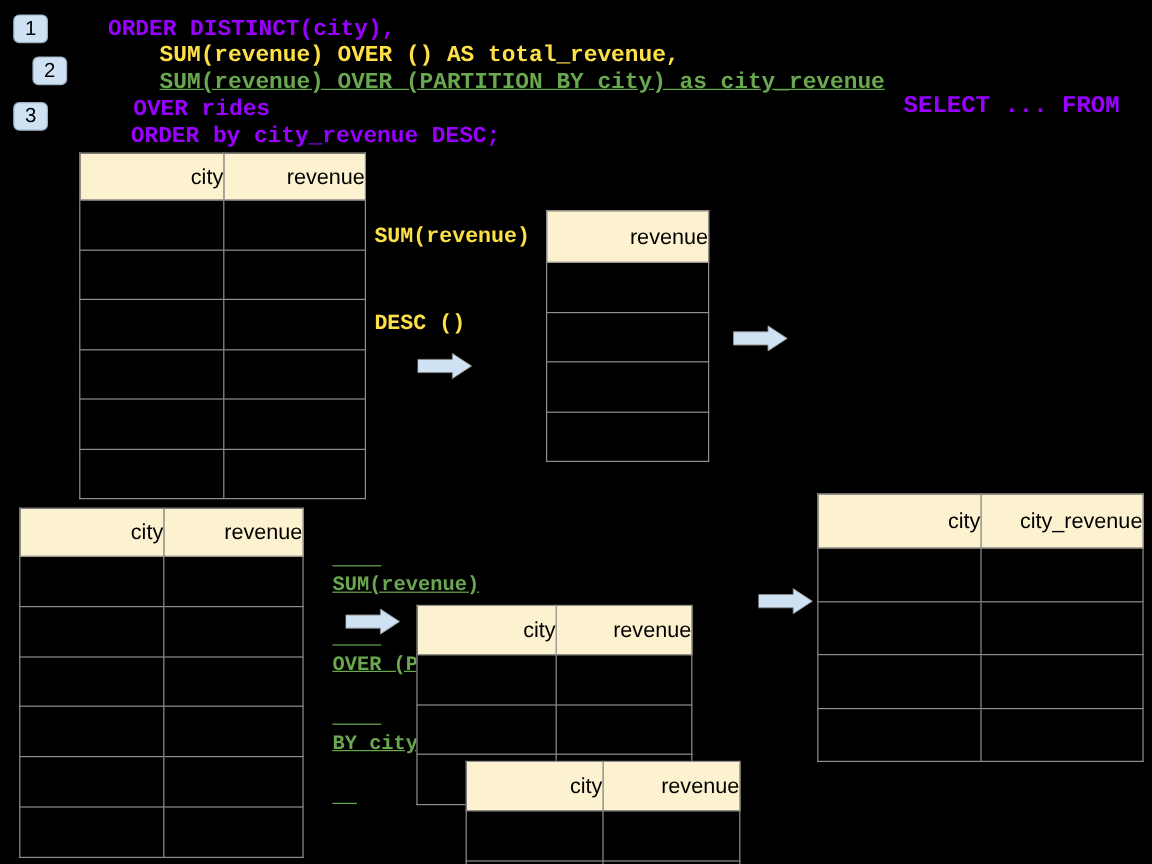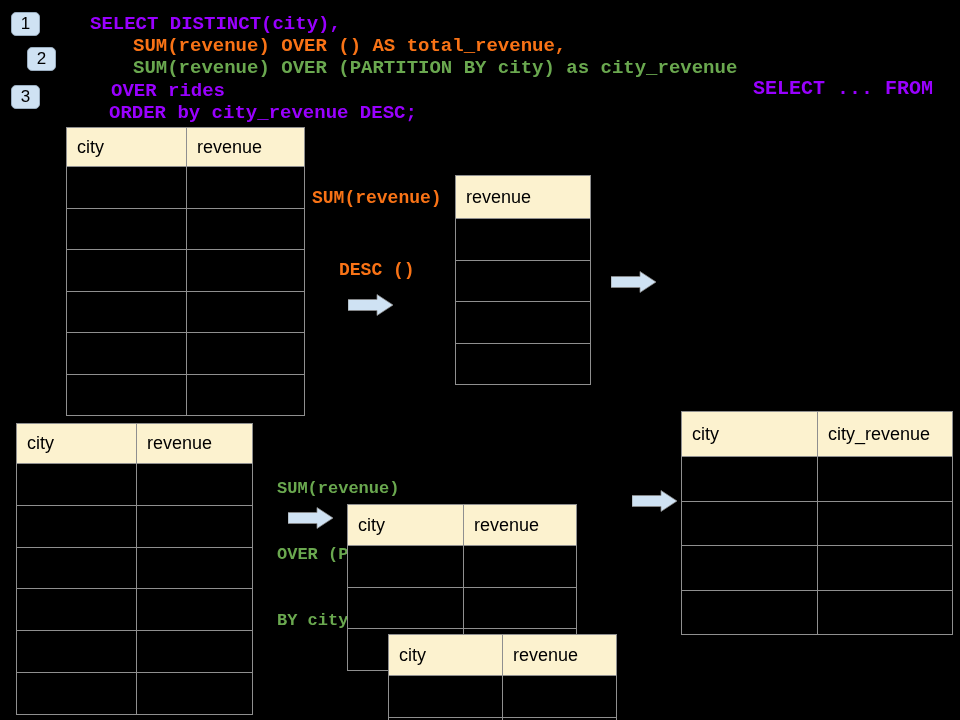--- a/index.html
+++ b/index.html
@@ -15,22 +15,22 @@
   
   .sql-line {
     position: absolute;
     font-family: "Liberation Mono", "DejaVu Sans Mono", monospace;
     font-weight: bold;
     font-size: 19px;
     line-height: 22px;
     white-space: pre;
   }
   .c-purple { color: #9900ff; }
-  .c-red    { color: #f97316; text-align: center; }
-  .c-green  { color: #6aa84f; }
+  .c-red    { color: #fde047; }
+  .c-green  { color: #6aa84f; text-decoration: underline; }
   .note {
     position: absolute;
     font-family: "Liberation Mono", "DejaVu Sans Mono", monospace;
     font-weight: bold;
     white-space: pre;
   }
   #side-note   { left: 753px; top: 34px;  font-size: 20px; line-height: 22px; }
   #anno-total  { left: 312px; top: 138px; font-size: 18px; line-height: 24px; }
   #anno-part   { left: 277px; top: 434px; font-size: 17px; line-height: 22px; }
   
@@ -53,37 +53,37 @@
   }
   table.schematic th, table.schematic td {
     border: 1px solid #8f8f8f;
   }
   table.schematic th {
     background: #fcf2cf;
     color: #000;
     font-family: "Liberation Sans", sans-serif;
     font-weight: 400;
     font-size: 18px;
-    text-align: left;
+    text-align: right;
     padding-left: 10px;
     vertical-align: middle;
   }
   
   .arrow { position: absolute; }
 </style>
 </head>
 <body>
 
 <div id="stage">
 
   <div class="badge" style="left:11px; top:12px;">1</div>
   <div class="badge" style="left:27px; top:47px;">2</div>
   <div class="badge" style="left:11px; top:85px;">3</div>
 
-  <div class="sql-line c-purple" style="left:90px;  top:13px;">SELECT DISTINCT(city),</div>
+  <div class="sql-line c-purple" style="left:90px;  top:13px;">ORDER DISTINCT(city),</div>
   <div class="sql-line c-red" style="left:133px; top:35px;">SUM(revenue) OVER () AS total_revenue,</div>
   <div class="sql-line c-green" style="left:133px; top:57px;">SUM(revenue) OVER (PARTITION BY city) as city_revenue</div>
   <div class="sql-line c-purple" style="left:111px; top:80px;">OVER rides</div>
   <div class="sql-line c-purple" style="left:109px; top:102px;">ORDER by city_revenue DESC;</div>
 
   <div id="side-note" class="note c-purple">
     <div>SELECT ... FROM</div>
   </div>
 
   <div id="anno-total" class="note c-red">

